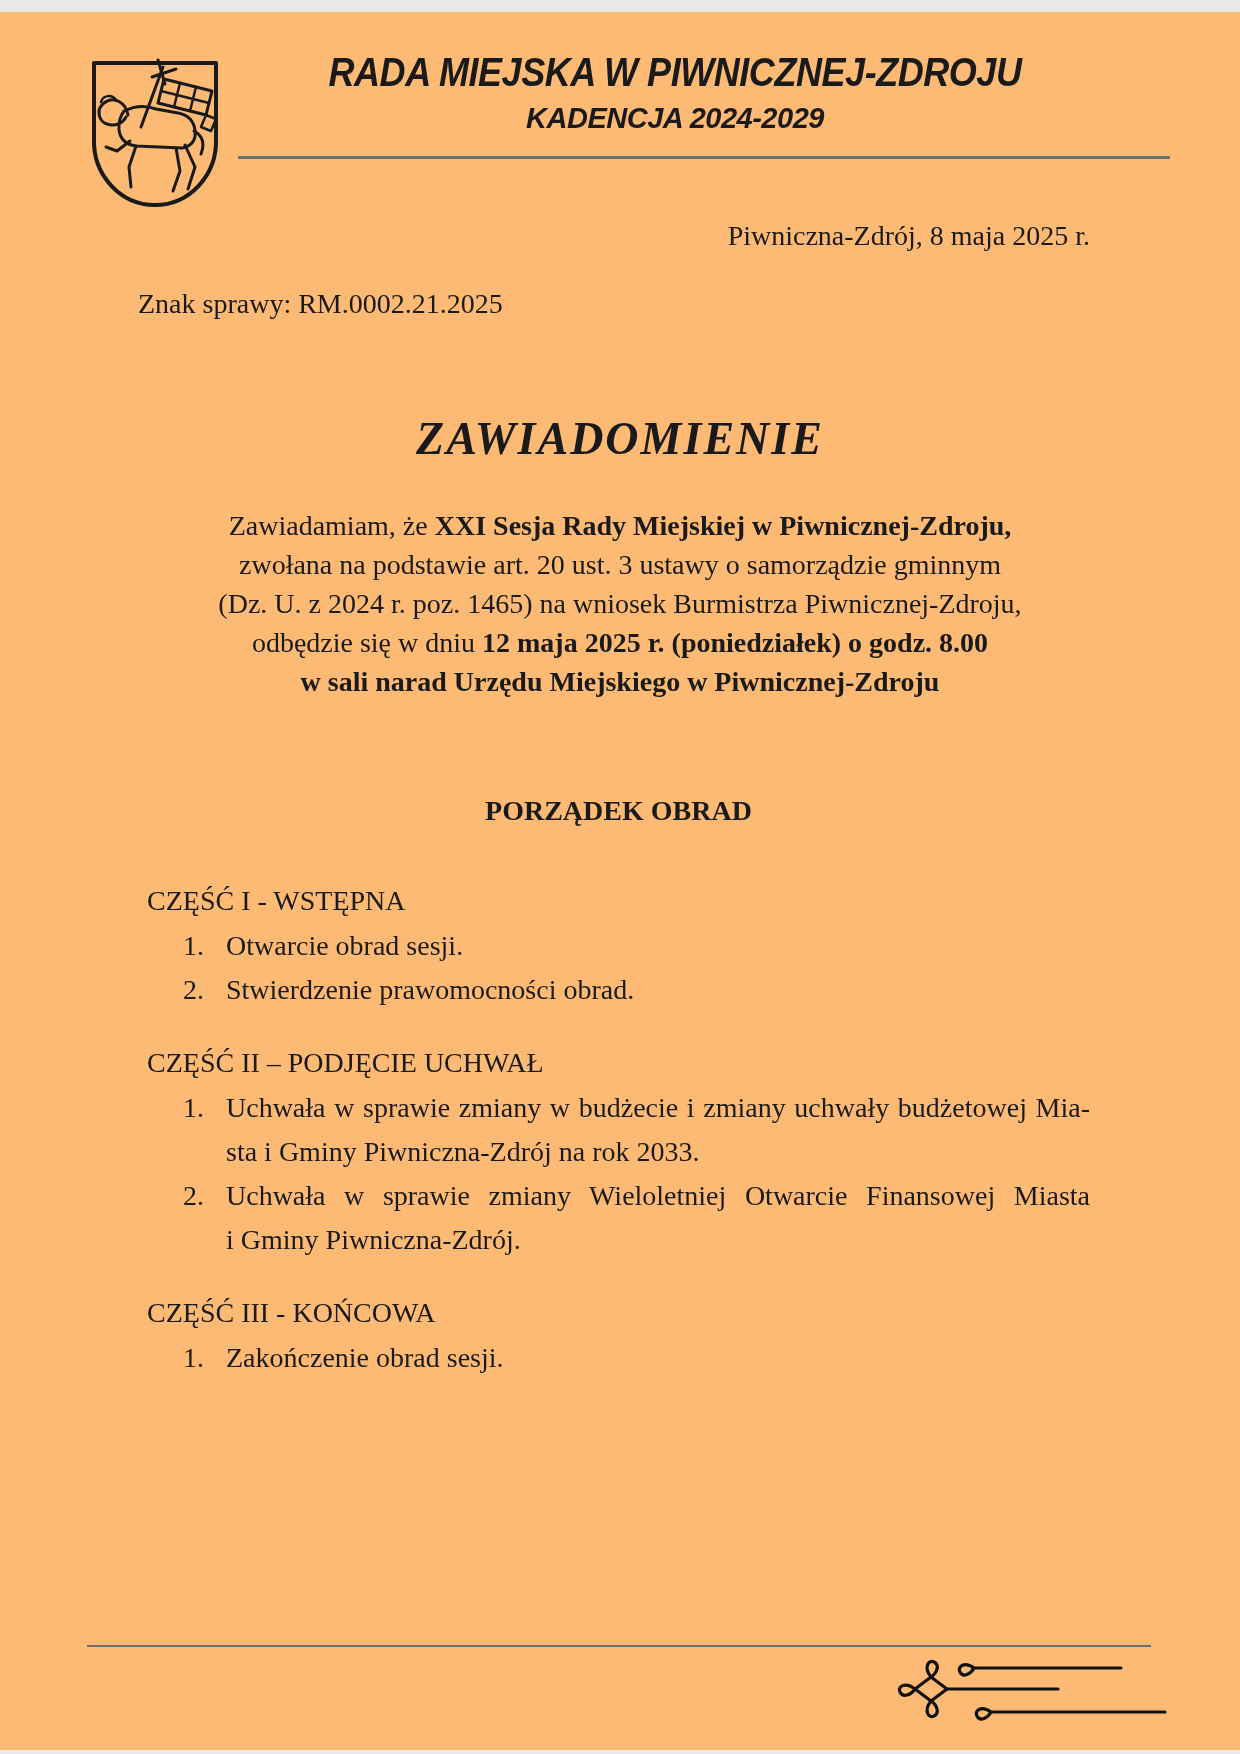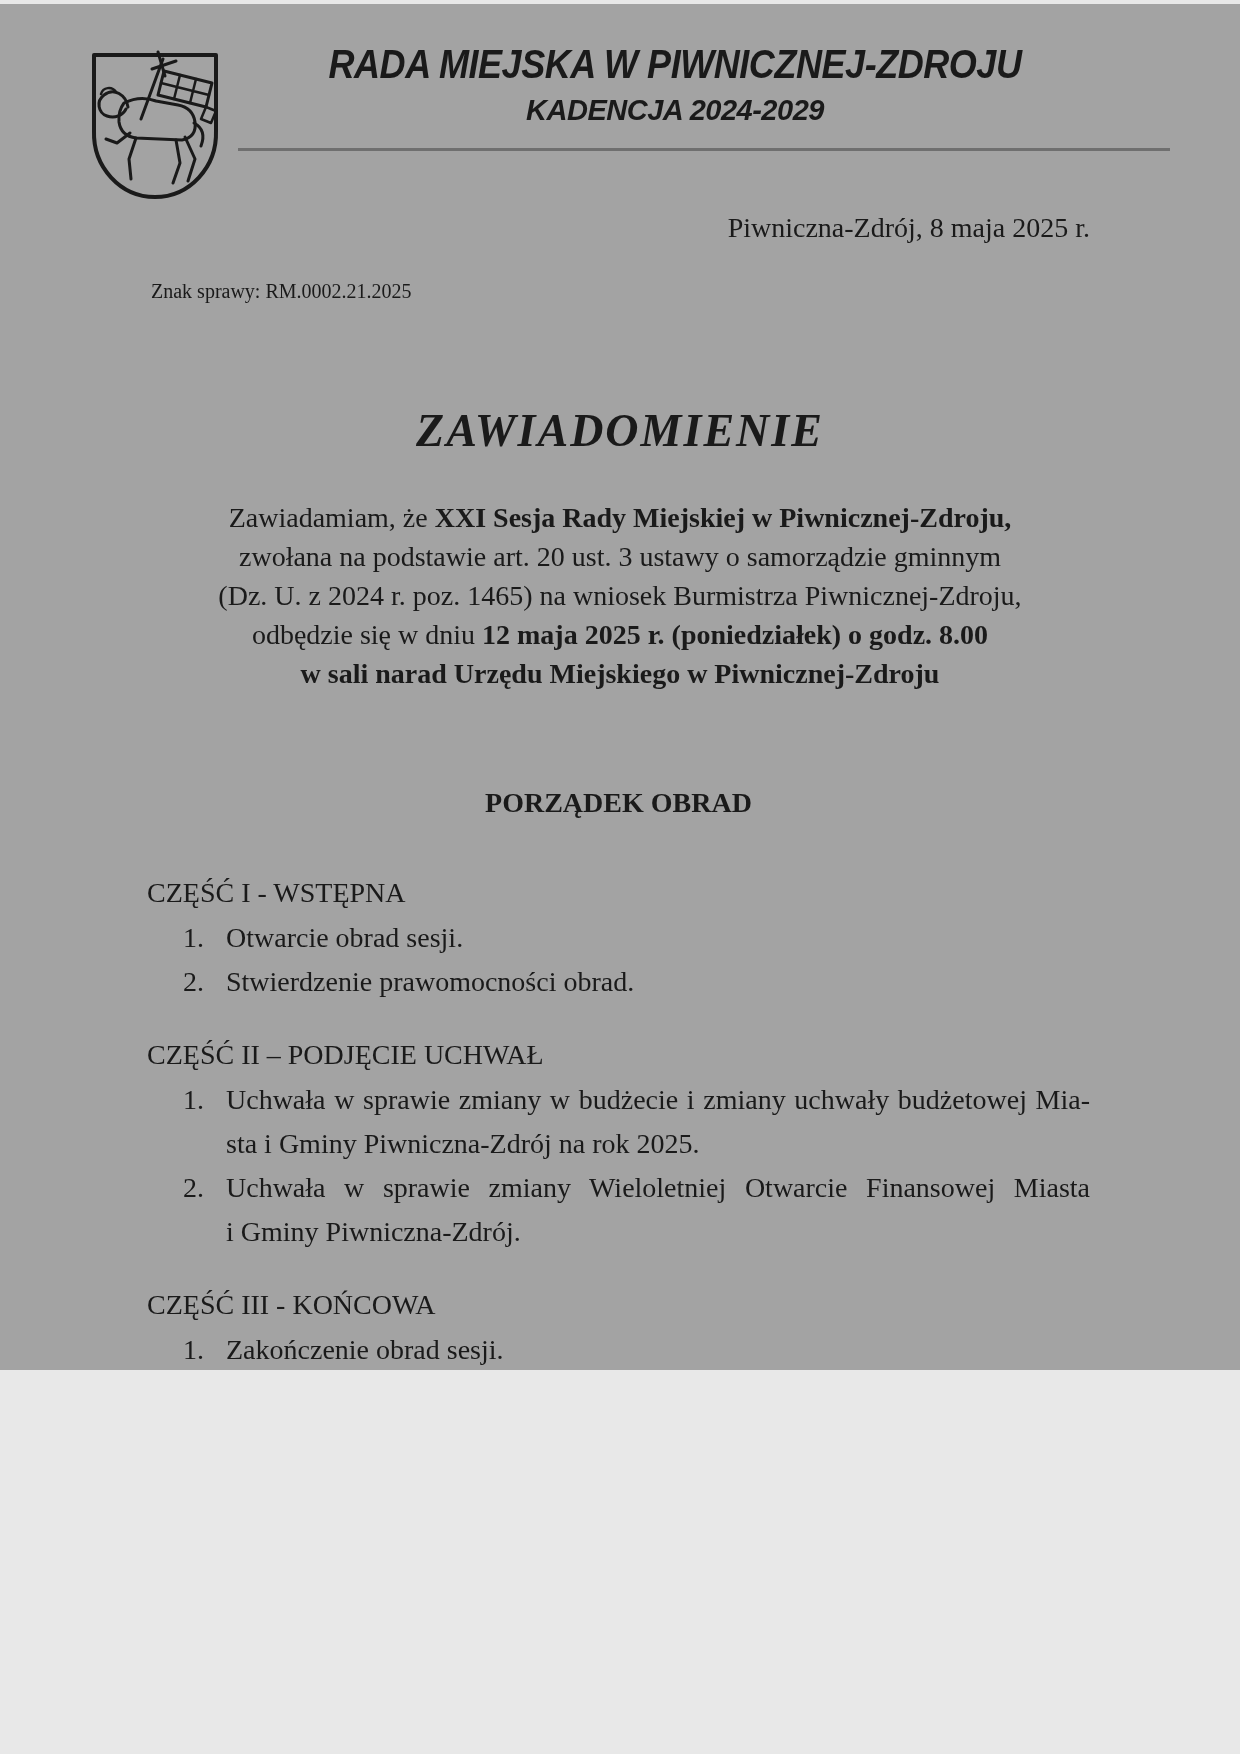--- a/index.html
+++ b/index.html
@@ -1,20 +1,20 @@
 <!DOCTYPE html>
 <html lang="pl"><head>
 <meta charset="utf-8">
 <style>
   html,body{margin:0;padding:0;background:#e8e8e8;}
   .page{
     position:relative;
-    width:1240px;height:1366px;
-    margin:4px auto;
-    background:#a3a3a3;
+    width:1240px;height:1738px;
+    margin:12px auto;
+    background:#fdba74;
     font-family:"Liberation Serif", serif;
     color:#1a1a1a;
     overflow:hidden;
   }
   
   .crest{position:absolute;left:84px;top:41px;width:142px;height:162px;}
   .crest svg{width:100%;height:100%;}
   .header-text{
     position:absolute;left:240px;top:38px;width:870px;
     text-align:center;
@@ -34,22 +34,22 @@
   .header-rule{
     position:absolute;left:238px;top:144px;width:932px;height:3px;
     background:#6f6f6f;
   }
   
   .dateline{
     position:absolute;right:150px;top:208px;
     font-size:28px;white-space:nowrap;
   }
   .case-line{
-    position:absolute;left:151px;top:276px;
-    font-size:20px;white-space:nowrap;
+    position:absolute;left:138px;top:276px;
+    font-size:28px;white-space:nowrap;
   }
   
   .notice-title{
     position:absolute;left:0;top:400px;width:1240px;
     text-align:center;
     font-size:46px;font-weight:bold;font-style:italic;
     letter-spacing:2px;
   }
   .intro{
     position:absolute;left:140px;top:494px;width:960px;
@@ -154,21 +154,21 @@
           <div class="agenda-item">
             <span class="num">2.</span>
             <span class="agenda-line">Stwierdzenie prawomocności obrad.</span>
           </div>
         </div>
         <div class="agenda-section">
           <div class="agenda-section-title">CZĘŚĆ II – PODJĘCIE UCHWAŁ</div>
           <div class="agenda-item">
             <span class="num">1.</span>
             <span class="agenda-line stretch">Uchwała w sprawie zmiany w budżecie i zmiany uchwały budżetowej Mia-</span>
-            <span class="agenda-line">sta i Gminy Piwniczna-Zdrój na rok 2025.</span>
+            <span class="agenda-line">sta i Gminy Piwniczna-Zdrój na rok 2033.</span>
           </div>
           <div class="agenda-item">
             <span class="num">2.</span>
             <span class="agenda-line stretch">Uchwała w sprawie zmiany Wieloletniej Otwarcie Finansowej Miasta</span>
             <span class="agenda-line">i Gminy Piwniczna-Zdrój.</span>
           </div>
         </div>
         <div class="agenda-section last">
           <div class="agenda-section-title">CZĘŚĆ III - KOŃCOWA</div>
           <div class="agenda-item">

